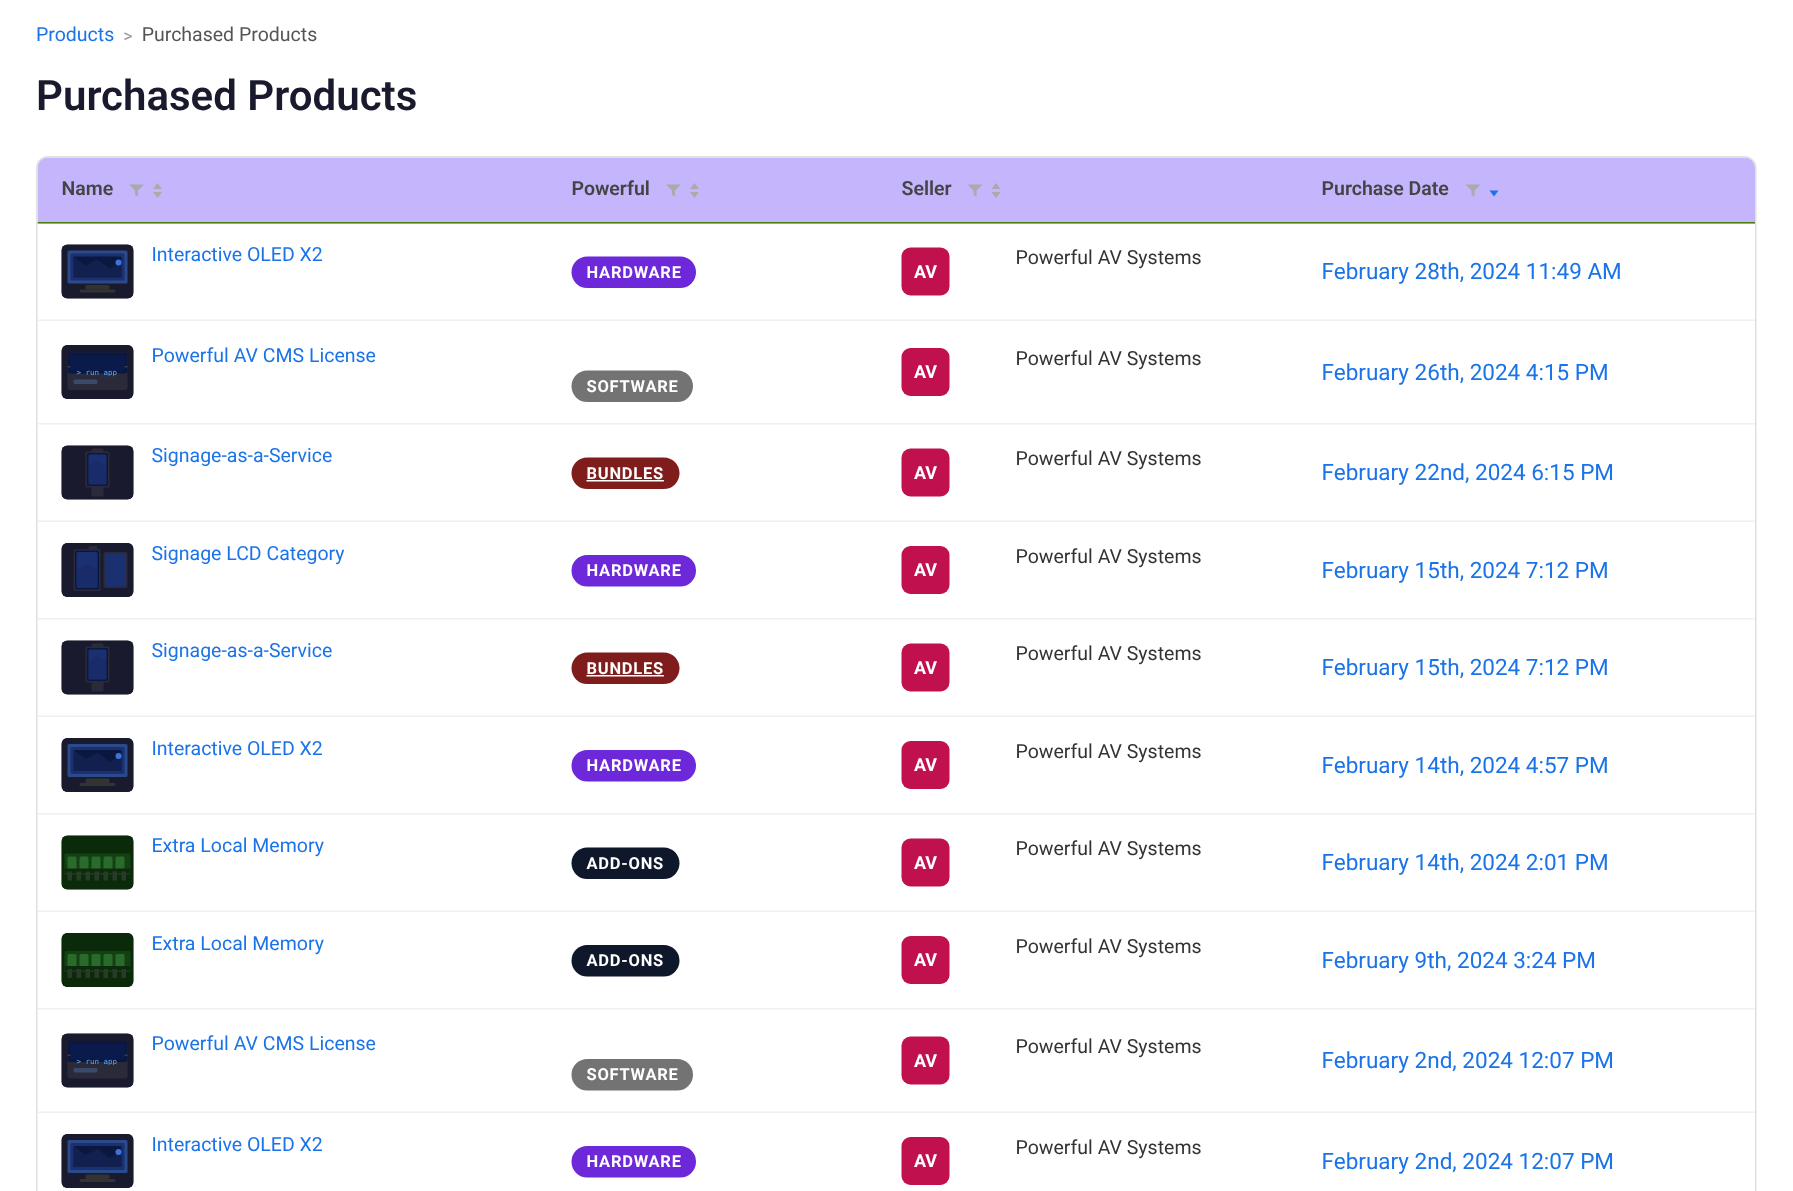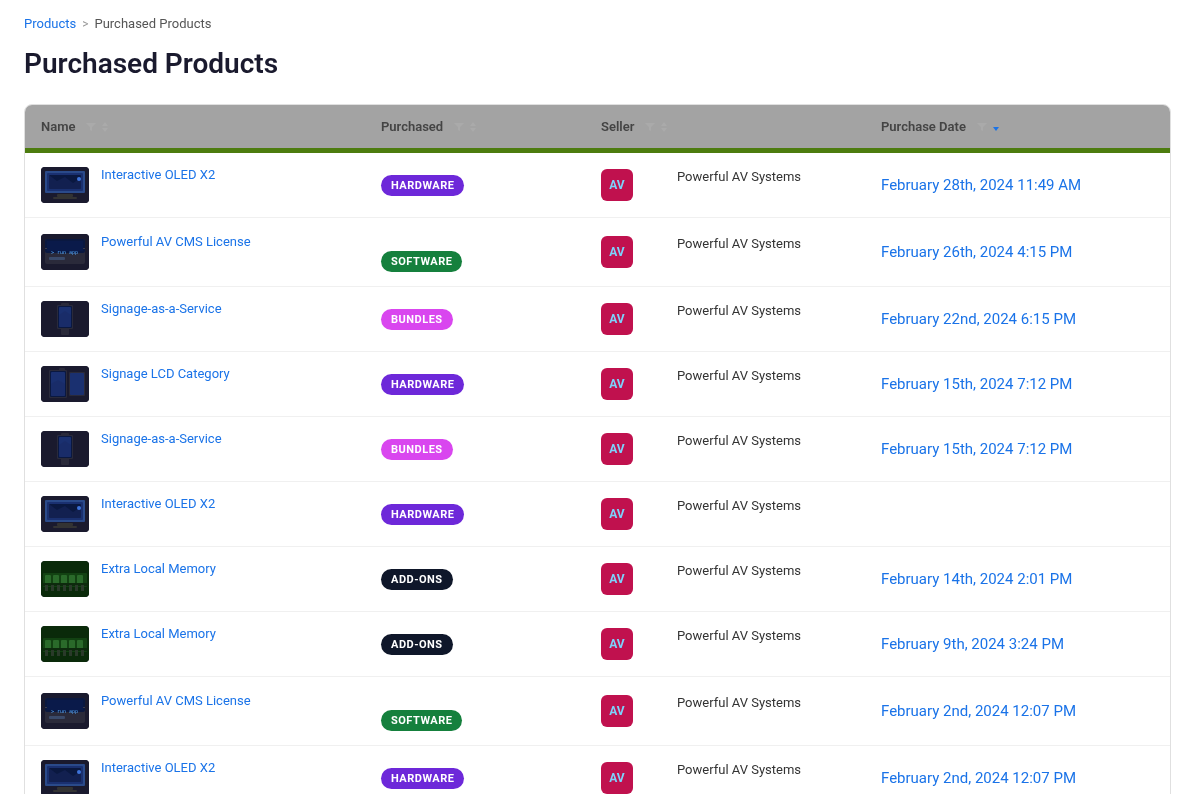--- a/index.html
+++ b/index.html
@@ -9,44 +9,44 @@
     
     .breadcrumb { display: flex; align-items: center; gap: 6px; font-size: 13px; margin-bottom: 16px; }
     .breadcrumb-link { color: #1a73e8; text-decoration: none; cursor: pointer; }
     .breadcrumb-separator { color: #999; font-size: 12px; }
     .breadcrumb-current { color: #555; }
     
     .page-title { font-size: 28px; font-weight: 600; color: #1a1a2e; margin-bottom: 24px; }
     
     .table-container { background: #fff; border: 1px solid #e0e0e0; border-radius: 8px; overflow: hidden; }
     
-    .table-header { display: grid; grid-template-columns: 340px 220px 280px 1fr; background: #a3a3a3; border-bottom: 5px solid #4d7c0f; padding: 0; }
+    .table-header { display: grid; grid-template-columns: 340px 220px 280px 1fr; background: #c4b5fd; border-bottom: 1px solid #4d7c0f; padding: 0; }
     
     .th { display: flex; align-items: center; gap: 6px; padding: 14px 16px; font-weight: 600; font-size: 13px; color: #444; }
     
     .th-icons { display: flex; align-items: center; gap: 3px; margin-left: 4px; }
     .th-icon { color: #aaa; font-size: 11px; cursor: pointer; display: flex; align-items: center; }
     
     .table-row { display: grid; grid-template-columns: 340px 220px 280px 1fr; border-bottom: 1px solid #f0f0f0; align-items: center; }
     .table-row:last-child { border-bottom: none; }
     
     .td { padding: 14px 16px; display: flex; align-items: flex-start; gap: 12px; }
     
     .product-image { width: 48px; height: 36px; background: #1a1a2e; border-radius: 4px; display: flex; align-items: center; justify-content: center; flex-shrink: 0; overflow: hidden; }
     
     .product-name { color: #1a73e8; cursor: pointer; font-size: 13px; }
     
     .category-badge { padding: 4px 10px; border-radius: 20px; font-size: 11px; font-weight: 700; color: #fff; letter-spacing: 0.5px; white-space: nowrap; }
     .badge-hardware { background: #6d28d9; }
-    .badge-software { background: #15803d; margin-top: 19px; }
-    .badge-bundles { background: #d946ef; }
+    .badge-software { background: #737373; margin-top: 19px; }
+    .badge-bundles { background: #7f1d1d; text-decoration: underline; }
     .badge-addons { background: #0f172a; }
     
     .seller-avatar { width: 32px; height: 32px; border-radius: 6px; background: #c0114e; display: flex; align-items: center; justify-content: center; flex-shrink: 0; }
-    .seller-avatar-text { color: #7dd3fc; font-size: 12px; font-weight: 700; }
+    .seller-avatar-text { color: #ffffff; font-size: 12px; font-weight: 700; }
     
     .seller-name { font-size: 13px; color: #333; margin-left: 32px; }
     
     .purchase-date { color: #1a73e8; font-size: 15px; }
   </style>
 </head>
 <body>
 
 <div class="page-wrapper">
 
@@ -70,21 +70,21 @@
               </svg>
           </span>
           <span class="th-icon">
             <svg width="10" height="12" viewBox="0 0 10 12" fill="currentColor">
                 <path d="M5 1l3 4H2l3-4zm0 10L2 7h6l-3 4z"></path>
               </svg>
           </span>
         </div>
       </div>
       <div class="th">
-        <span>Purchased</span>
+        <span>Powerful</span>
         <div class="th-icons">
           <span class="th-icon">
             <svg width="12" height="12" viewBox="0 0 12 12" fill="currentColor">
                 <path d="M1 2h10L7 6v4l-2-1V6L1 2z"></path>
               </svg>
           </span>
           <span class="th-icon">
             <svg width="10" height="12" viewBox="0 0 10 12" fill="currentColor">
                 <path d="M5 1l3 4H2l3-4zm0 10L2 7h6l-3 4z"></path>
               </svg>
@@ -284,20 +284,23 @@
         <span class="product-name">Interactive OLED X2</span>
       </div>
       <div class="td">
         <span class="category-badge badge-hardware">HARDWARE</span>
       </div>
       <div class="td">
         <div class="seller-avatar">
           <span class="seller-avatar-text">AV</span>
         </div>
         <span class="seller-name">Powerful AV Systems</span>
+      </div>
+      <div class="td">
+        <span class="purchase-date">February 14th, 2024 4:57 PM</span>
       </div>
     </div>
         <div class="table-row">
       <div class="td">
         <div class="product-image">
           <svg width="48" height="36" viewBox="0 0 48 36">
                 <rect width="48" height="36" fill="#0a2a0a"></rect>
                 <rect x="2" y="12" width="44" height="14" rx="1" fill="#1a3a1a"></rect>
                 <rect x="2" y="12" width="44" height="14" rx="1" fill="#0a4a0a" opacity="0.5"></rect>
                 <rect x="4" y="14" width="6" height="10" rx="1" fill="#2a6a2a"></rect>

